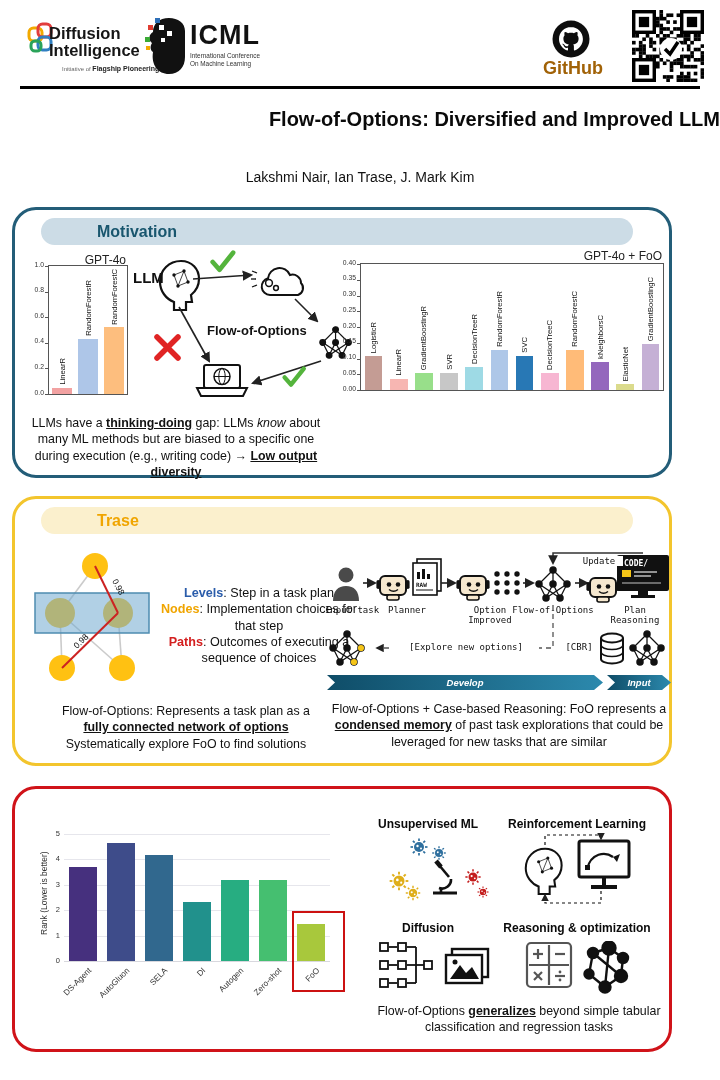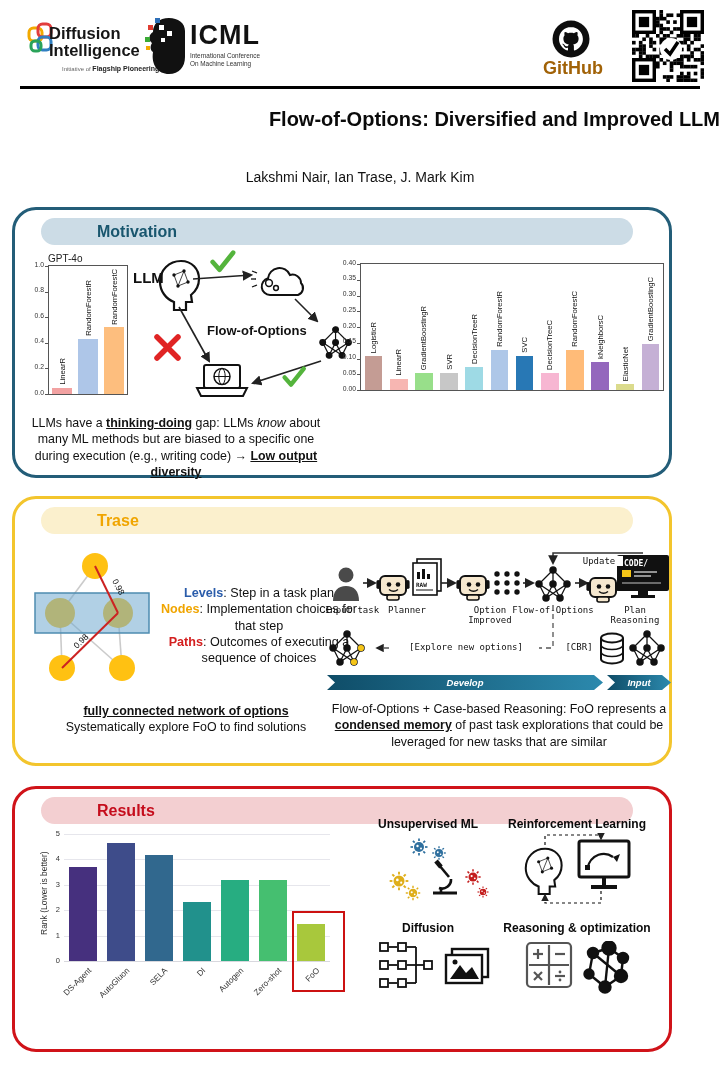--- a/index.html
+++ b/index.html
@@ -21,21 +21,21 @@
   #met-box{top:496px;height:264px;border-color:#f3c52d}
   #res-box{top:786px;height:260px;border-color:#d01319}
   .pill{position:absolute;left:26px;top:8px;right:36px;height:27px;border-radius:14px;font-size:16px;font-weight:bold;line-height:27px;padding-left:56px}
   #mot-box .pill{background:#cdddе6;background-color:#cdddе6}
   #mot-box .pill{background-color:#ccdce6;color:#19566e}
   #met-box .pill{background-color:#fbf0cd;color:#f0a500}
   #res-box .pill{background-color:#f3cfd1;color:#c50d1c}
   .caption{position:absolute;font-size:12.4px;line-height:1.32;text-align:center;color:#111;white-space:pre-line}
   
   .chart{position:absolute}
-  .ch-title{position:absolute;font-size:10px;text-align:left;color:#222}
+  .ch-title{position:absolute;font-size:12px;text-align:right;color:#222}
   .ch-ylabel{position:absolute;font-size:8.5px;color:#333;writing-mode:vertical-rl;transform:rotate(180deg);text-align:center}
   .ch-plot{position:absolute;overflow:visible}
   .framed{border:1px solid #555}
   .ch-grid{position:absolute;left:0;right:0;height:1px;background:#e6e6ec}
   .ch-ytick{position:absolute;color:#333;text-align:right}
   .ch-tick{position:absolute;width:3px;height:1px;background:#555;left:-4px}
   .ch-bar{position:absolute;bottom:0}
   .ch-vlabel{position:absolute;writing-mode:vertical-rl;transform:rotate(180deg);font-size:7.6px;color:#111;white-space:nowrap;line-height:11px}
   .ch-alabel{position:absolute;font-size:8.2px;color:#333;white-space:nowrap;transform:translateX(-100%) rotate(-45deg);transform-origin:100% 0}
   .ch-hl{position:absolute;border:2px solid #cc1111}
@@ -373,20 +373,21 @@
           <line x1="0" y1="0" x2="21" y2="21"></line>
           <line x1="21" y1="0" x2="0" y2="21"></line>
         </g>
       <line x1="46" y1="58" x2="76" y2="112" class="arr"></line>
     </svg>
     <span class="abs" style="left:0;top:20px;font-weight:bold;font-size:15px">LLM</span>
     <span class="abs" style="left:74px;top:74px;font-weight:bold;font-size:13px">Flow-of-Options</span>
   </div>
 
   <div class="chart" style="left:322px;top:39px;width:330px;height:160px">
+      <div class="ch-title" style="left: 23px; top: 0px; width: 302px;">GPT-4o + FoO</div>
       <div class="ch-plot framed" style="left: 23px; top: 14px; width: 302px; height: 126px;">
         <div class="ch-tick" style="top: 126px;"></div>
         <div class="ch-tick" style="top: 110.25px;"></div>
         <div class="ch-tick" style="top: 94.5px;"></div>
         <div class="ch-tick" style="top: 78.75px;"></div>
         <div class="ch-tick" style="top: 63px;"></div>
         <div class="ch-tick" style="top: 47.25px;"></div>
         <div class="ch-tick" style="top: 31.5px;"></div>
         <div class="ch-tick" style="top: 15.75px;"></div>
         <div class="ch-tick" style="top: 0px;"></div>
@@ -452,21 +453,22 @@
         <line x1="85" y1="68" x2="29" y2="123"></line>
     </g>
     <text transform="translate(79,36) rotate(62)" font-size="8.5" fill="#111">0.98</text>
     <text transform="translate(44,104) rotate(-44)" font-size="8.5" fill="#111">0.98</text>
   </svg>
 
   <div id="met-legend"><span style="font-weight: bold; color: rgb(42, 92, 170);">Levels</span><span>: Step in a task plan
 </span><span style="font-weight: bold; color: rgb(240, 165, 0);">Nodes</span><span>: Implementation choices for that step
 </span><span style="font-weight: bold; color: rgb(212, 32, 32);">Paths</span><span>: Outcomes of executing a sequence of choices</span></div>
 
-  <div class="caption" style="left:25px;top:204px;width:292px"><span style="font-weight: bold; text-decoration: underline;">fully connected network of options</span><span>
+  <div class="caption" style="left:25px;top:204px;width:292px"><span>Flow-of-Options: Represents a task plan as a
+</span><span style="font-weight: bold; text-decoration: underline;">fully connected network of options</span><span>
 Systematically explore FoO to find solutions</span></div>
 
   <div class="abs" style="left:312px;top:44px;width:344px;height:150px">
     <svg width="344" height="126" viewBox="0 0 344 126" class="abs" style="left:0;top:0">
       <g transform="translate(6,24)">
           <circle cx="13" cy="8" r="7.5" fill="#4a4a4a"></circle>
           <path d="M0,34 C0,24 5,19 13,19 C21,19 26,24 26,34 Z" fill="#4a4a4a"></path>
         </g>
       <line x1="36" y1="40" x2="48" y2="40" class="arr"></line>
       <use href="#robot" transform="translate(52,26)"></use>
@@ -524,21 +526,20 @@
     <div class="pl bg" style="left:66px;top:99px;width:146px">[Explore new options]</div>
     <div class="pl bg" style="left:234px;top:99px;width:36px">[CBR]</div>
     <div class="chev" style="left:0;top:132px;width:276px">Develop</div>
     <div class="chev" style="left:280px;top:132px;width:64px">Input</div>
   </div>
 
   <div class="caption" style="left:316px;top:202px;width:336px"><span>Flow-of-Options + Case-based Reasoning: FoO represents a </span><span style="font-weight: bold; text-decoration: underline;">condensed memory</span><span> of past task explorations that could be leveraged for new tasks that are similar</span></div>
 </div>
 
 <div class="box" id="res-box">
-  <div class="pill">Results</div>
 
   <div class="chart" style="left:22px;top:26px;width:320px;height:185px">
       <div class="ch-ylabel" style="left: 2px; top: 11px; height: 135px;">Rank (Lower is better)</div>
       <div class="ch-plot" style="left: 27px; top: 11px; width: 266px; height: 135px; border-bottom: 1px solid rgb(216, 216, 222);">
         <div class="ch-grid" style="top: 109.528px;"></div>
         <div class="ch-grid" style="top: 84.0566px;"></div>
         <div class="ch-grid" style="top: 58.5849px;"></div>
         <div class="ch-grid" style="top: 33.1132px;"></div>
         <div class="ch-grid" style="top: 7.64151px;"></div>
         <div class="ch-bar" style="left: 4.94px; width: 28.12px; height: 94.2453px; background: rgb(70, 48, 126);"></div>
@@ -656,13 +657,14 @@
         <circle cx="14" cy="10" r="5" fill="#111"></circle>
           <circle cx="30" cy="5" r="6.5" fill="#111"></circle>
           <circle cx="44" cy="15" r="5" fill="#111"></circle>
           <circle cx="42" cy="33" r="6" fill="#111"></circle>
           <circle cx="26" cy="44" r="5.5" fill="#111"></circle>
           <circle cx="10" cy="31" r="4.5" fill="#111"></circle>
       </g>
     </svg>
   </div>
 
+  <div class="caption" style="left:358px;top:214px;width:292px"><span>Flow-of-Options </span><span style="font-weight: bold; text-decoration: underline;">generalizes</span><span> beyond simple tabular classification and regression tasks</span></div>
 </div>
 
 </body></html>

